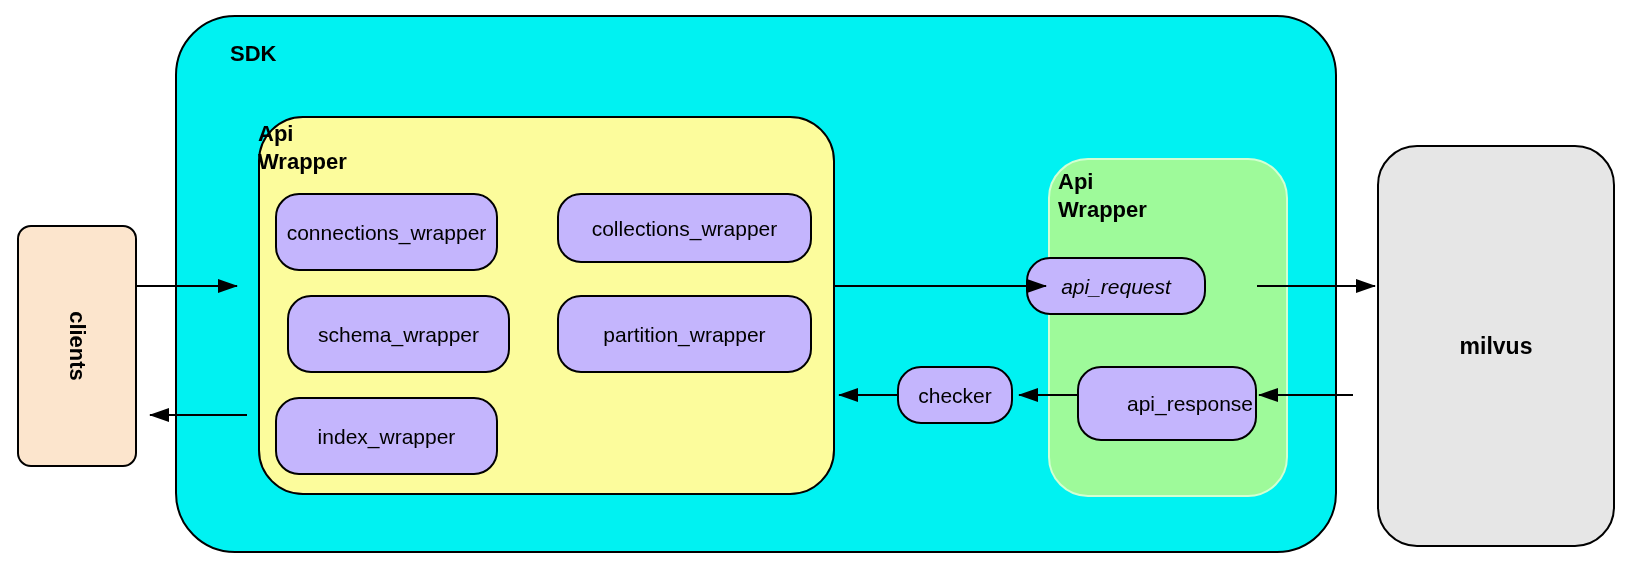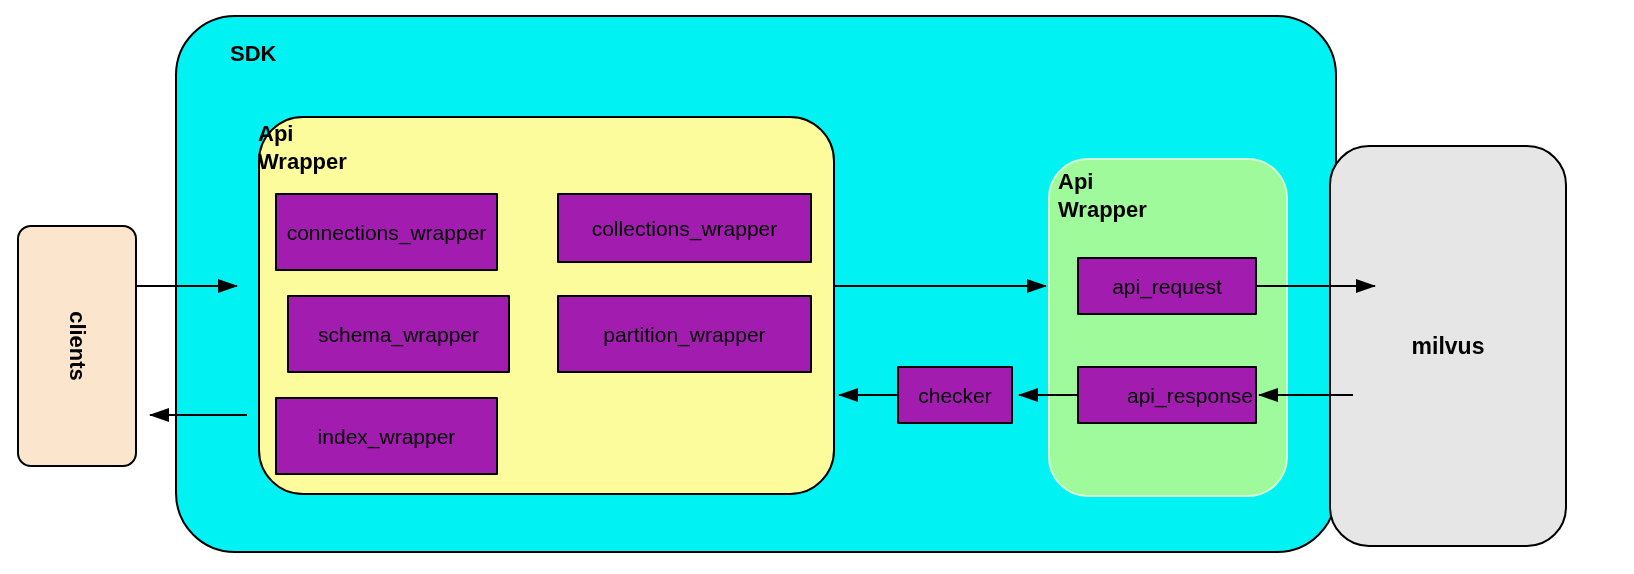--- a/index.html
+++ b/index.html
@@ -14,61 +14,61 @@
   }
   .box {
     position: absolute;
     box-sizing: border-box;
     border: 2px solid #000;
   }
   .node {
     position: absolute;
     box-sizing: border-box;
     border: 2px solid #000;
-    border-radius: 1px;
-    background: #a21caf;
+    border-radius: 24px;
+    background: #c4b5fd;
     display: flex;
     align-items: center;
     justify-content: center;
     font-size: 21px;
     line-height: 1;
     white-space: nowrap;
   }
   .title {
     position: absolute;
     font-weight: bold;
     line-height: 1.25;
   }
   .title.centered { text-align: left; }
   #sdk-box      { left: 175px; top: 15px;  width: 1162px; height: 538px; border-radius: 60px; }
   #wrapper-box  { left: 258px; top: 116px; width: 577px;  height: 379px; border-radius: 45px; }
   #gateway-box  { left: 1048px; top: 158px; width: 240px; height: 339px; border-radius: 40px; border: 2px solid #d2ffd2; }
-  #milvus-box   { left: 1329px; top: 145px; width: 238px; height: 402px; border-radius: 40px;
+  #milvus-box   { left: 1377px; top: 145px; width: 238px; height: 402px; border-radius: 40px;
                   display: flex; align-items: center; justify-content: center; }
   #clients-box  { left: 17px; top: 225px; width: 120px; height: 242px; border-radius: 14px; }
   #clients-label {
     position: absolute; left: 50%; top: 50%;
     transform: translate(-50%, -50%) rotate(90deg);
     font-weight: bold; font-size: 22px; white-space: nowrap;
   }
   #sdk-label     { left: 230px; top: 40px;  font-size: 22px; }
   #wrapper-label { left: 258px; top: 120px; width: 112px; font-size: 22px; }
   #gateway-label { left: 1058px; top: 168px; width: 122px; font-size: 22px; }
   #milvus-label  { font-weight: bold; font-size: 23px; }
   
   .mod { font-size: 21px; }
   #mod-0 { left: 275px; top: 193px; width: 223px; height: 78px; }
   #mod-1 { left: 557px; top: 193px; width: 255px; height: 70px; }
   #mod-2 { left: 262px; top: 295px; width: 223px; height: 78px; margin-left: 25px; }
   #mod-3 { left: 557px; top: 295px; width: 255px; height: 78px; }
   #mod-4 { left: 275px; top: 397px; width: 223px; height: 78px; }
   #mod-5 { left: 557px; top: 397px; width: 255px; height: 78px; }
   #checker-node     { left: 897px;  top: 366px; width: 116px; height: 58px; }
-  #api-request-node  { left: 1077px; top: 257px; width: 180px; height: 58px; }
-  #api-response-node { left: 1077px; top: 366px; width: 180px; height: 58px; padding-left: 46px; }
+  #api-request-node  { left: 1026px; top: 257px; width: 180px; height: 58px; font-style: italic; }
+  #api-response-node { left: 1077px; top: 366px; width: 180px; height: 75px; padding-left: 46px; }
   #arrow-layer {
     position: absolute; left: 0; top: 0;
     width: 1634px; height: 574px;
     pointer-events: none;
   }
   #arrow-layer line { stroke: #000; stroke-width: 2; }
 </style>
 </head>
 <body>
 

